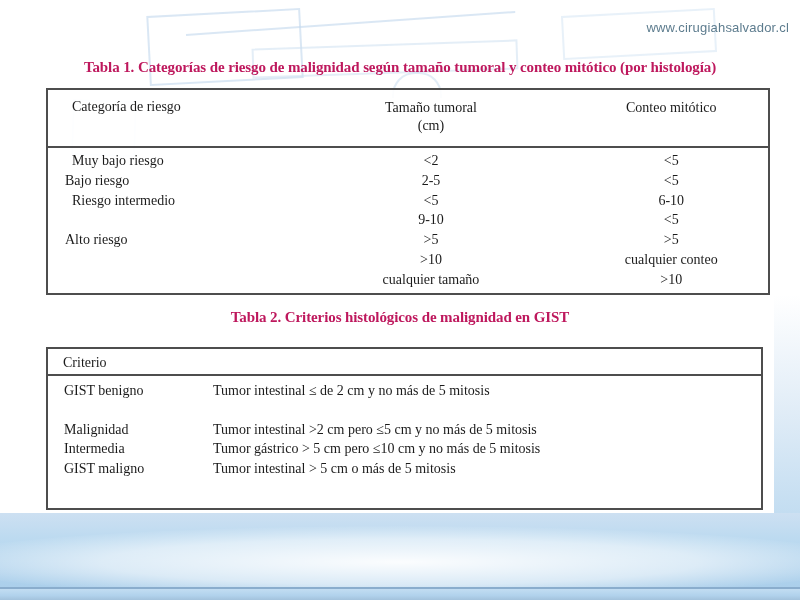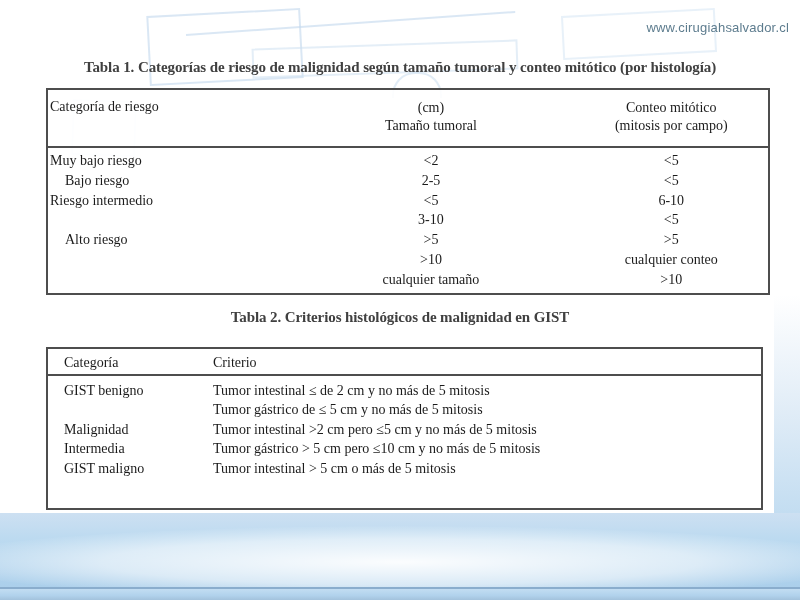--- a/index.html
+++ b/index.html
@@ -26,34 +26,34 @@
   .sk4 { left:392px; top:72px; width:46px; height:24px;
          border:2px solid rgba(206,224,241,0.6); border-bottom:none;
          border-radius:23px 23px 0 0; }
   .sk5 { left:562px; top:12px; width:150px; height:40px;
          border:2px solid rgba(210,227,243,0.5); transform:rotate(-3deg); }
   .sk6 { left:72px; top:100px; width:60px; height:52px;
          border:2px solid rgba(210,227,243,0.45); transform:rotate(2deg); }
   
   .tbl-title {
     position:absolute; left:0; width:800px; text-align:center;
-    font-weight:bold; font-size:15px; letter-spacing:-0.1px; color:#404040;
+    font-weight:bold; font-size:15px; letter-spacing:-0.1px; color:#be185d;
   }
   .title1 { top:59px; }
   .title2 { top:309px; }
   
   .table1 {
     position:absolute; left:46px; top:88px; width:724px; height:207px;
     border:2px solid #4d4d4d; box-sizing:border-box; background:rgba(255,255,255,0.9);
     font-size:14px;
   }
   .t1-header { display:flex; height:58px; border-bottom:2px solid #4d4d4d; box-sizing:border-box; }
   .t1-header .c1 { padding-top:9px; }
   .t1-header .c2, .t1-header .c3 { padding-top:9px; line-height:18px; }
-  .c1 { width:240px; padding-left:2px; box-sizing:border-box; text-align:left; }
+  .c1 { width:240px; padding-left:24px; box-sizing:border-box; text-align:left; }
   .c2 { width:288px; text-align:center; }
   .c3 { width:194px; text-align:center; }
   .t1-body { padding-top:3px; }
   .t1-row { display:flex; height:19.8px; line-height:19.8px; }
   .t1-row:nth-child(2) .c1, .t1-row:nth-child(5) .c1 { padding-left:17px; }
   
   .table2 {
     position:absolute; left:46px; top:347px; width:717px; height:163px;
     border:2px solid #4d4d4d; box-sizing:border-box; background:rgba(255,255,255,0.9);
     font-size:14px;
@@ -102,47 +102,46 @@
   <div class="right-wash"></div>
 
   <div class="watermark">www.cirugiahsalvador.cl</div>
 
   <div class="tbl-title title1">Tabla 1. Categorías de riesgo de malignidad según tamaño tumoral y conteo mitótico (por histología)</div>
 
   <div class="table1">
     <div class="t1-header">
       <div class="c1">Categoría de riesgo</div>
       <div class="c2">
+        <div>Tamaño tumoral</div>
         <div>(cm)</div>
-        <div>Tamaño tumoral</div>
       </div>
       <div class="c3">
         <div>Conteo mitótico</div>
-        <div>(mitosis por campo)</div>
       </div>
     </div>
     <div class="t1-body">
       <div class="t1-row">
         <div class="c1">Muy bajo riesgo</div>
         <div class="c2">&lt;2</div>
         <div class="c3">&lt;5</div>
       </div>
       <div class="t1-row">
         <div class="c1">Bajo riesgo</div>
         <div class="c2">2-5</div>
         <div class="c3">&lt;5</div>
       </div>
       <div class="t1-row">
         <div class="c1">Riesgo intermedio</div>
         <div class="c2">&lt;5</div>
         <div class="c3">6-10</div>
       </div>
       <div class="t1-row">
         <div class="c1"></div>
-        <div class="c2">3-10</div>
+        <div class="c2">9-10</div>
         <div class="c3">&lt;5</div>
       </div>
       <div class="t1-row">
         <div class="c1">Alto riesgo</div>
         <div class="c2">&gt;5</div>
         <div class="c3">&gt;5</div>
       </div>
       <div class="t1-row">
         <div class="c1"></div>
         <div class="c2">&gt;10</div>
@@ -153,31 +152,29 @@
         <div class="c2">cualquier tamaño</div>
         <div class="c3">&gt;10</div>
       </div>
     </div>
   </div>
 
   <div class="tbl-title title2">Tabla 2. Criterios histológicos de malignidad en GIST</div>
 
   <div class="table2">
     <div class="t2-header">
-      <div class="d1">Categoría</div>
       <div class="d2">Criterio</div>
     </div>
     <div class="t2-body">
       <div class="t2-row">
         <div class="d1">GIST benigno</div>
         <div class="d2">Tumor intestinal ≤ de 2 cm y no más de 5 mitosis</div>
       </div>
       <div class="t2-row">
         <div class="d1"></div>
-        <div class="d2">Tumor gástrico de ≤ 5 cm y no más de 5 mitosis</div>
       </div>
       <div class="t2-row">
         <div class="d1">Malignidad</div>
         <div class="d2">Tumor intestinal &gt;2 cm pero ≤5 cm y no más de 5 mitosis</div>
       </div>
       <div class="t2-row">
         <div class="d1">Intermedia</div>
         <div class="d2">Tumor gástrico &gt; 5 cm pero ≤10 cm y no más de 5 mitosis</div>
       </div>
       <div class="t2-row">

